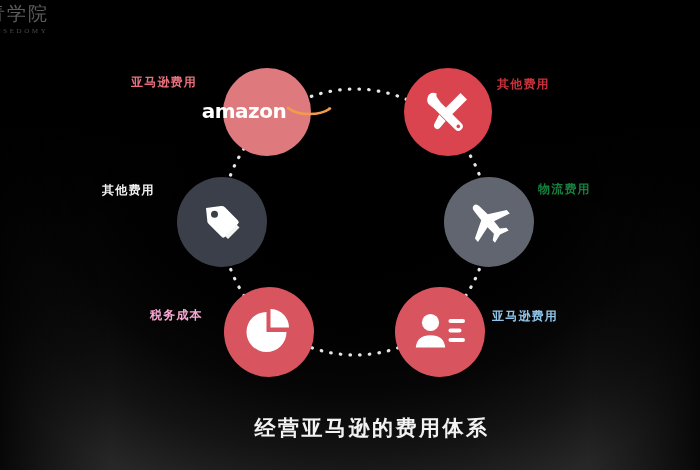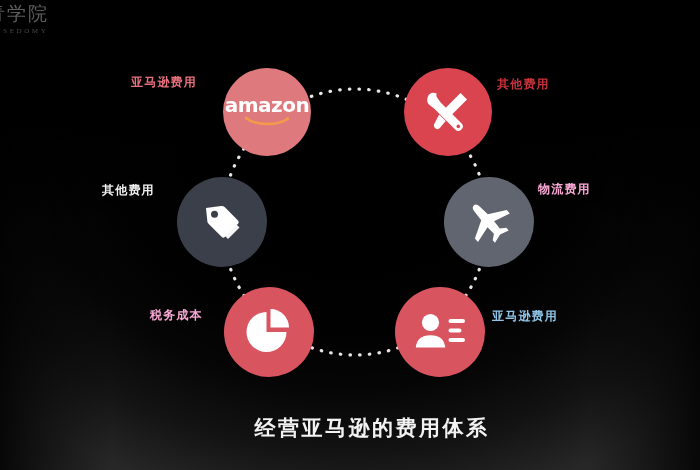--- a/index.html
+++ b/index.html
@@ -125,21 +125,21 @@
   .amz-word {
     font-family: "DejaVu Sans", "Liberation Sans", sans-serif;
     font-size: 20px;
     font-weight: 700;
     color: #ffffff;
     letter-spacing: -0.5px;
     line-height: 1;
   }
   .amz-wrap {
     display: flex;
-    flex-direction: column;
+    flex-direction: row;
     align-items: center;
     margin-top: -2px;
     justify-content: center;
   }
 </style>
 </head>
 <body>
 
 <div id="stage">
 
@@ -182,21 +182,21 @@
   </div>
   <div class="label right" style="left:497px; top:78px; color:#c8323c;">其他费用</div>
 
   <div class="node" style="left:444px; top:177px; width:90px; height:90px; background:#61656f;">
     <svg width="52" height="52" viewBox="0 0 52 52">
       <g fill="#ffffff" transform="rotate(-42 26 26)">
         <path d="M25.8 3.5 q3.1 0 3.6 4.4 l0.8 11.6 17.0 9.4 v4.6 l-17.0 -4.6 -0.4 9.1 5.2 4.0 v3.4 l-9.2 -2.6 -9.2 2.6 v-3.4 l5.2 -4.0 -0.4 -9.1 -17.0 4.6 v-4.6 l17.0 -9.4 0.8 -11.6 q0.5 -4.4 3.6 -4.4 z"></path>
       </g>
     </svg>
   </div>
-  <div class="label right" style="left:538px; top:183px; color:#f9a8d4;">物流费用</div>
+  <div class="label right" style="left:538px; top:183px; color:#15803d;">物流费用</div>
 
   <div class="node" style="left:395px; top:287px; width:90px; height:90px; background:#d85560;">
     <svg width="52" height="46" viewBox="0 0 52 46">
       <g fill="#ffffff">
         <circle cx="16.5" cy="13.5" r="8.6"></circle>
         <path d="M1.8 38.5 q1.2 -12.3 14.7 -12.3 q13.5 0 14.7 12.3 z"></path>
         <rect x="34.5" y="10.0" width="16.5" height="4.1" rx="2.05"></rect>
         <rect x="34.5" y="19.5" width="13.0" height="4.1" rx="2.05"></rect>
         <rect x="34.5" y="29.0" width="16.5" height="4.1" rx="2.05"></rect>
       </g>

